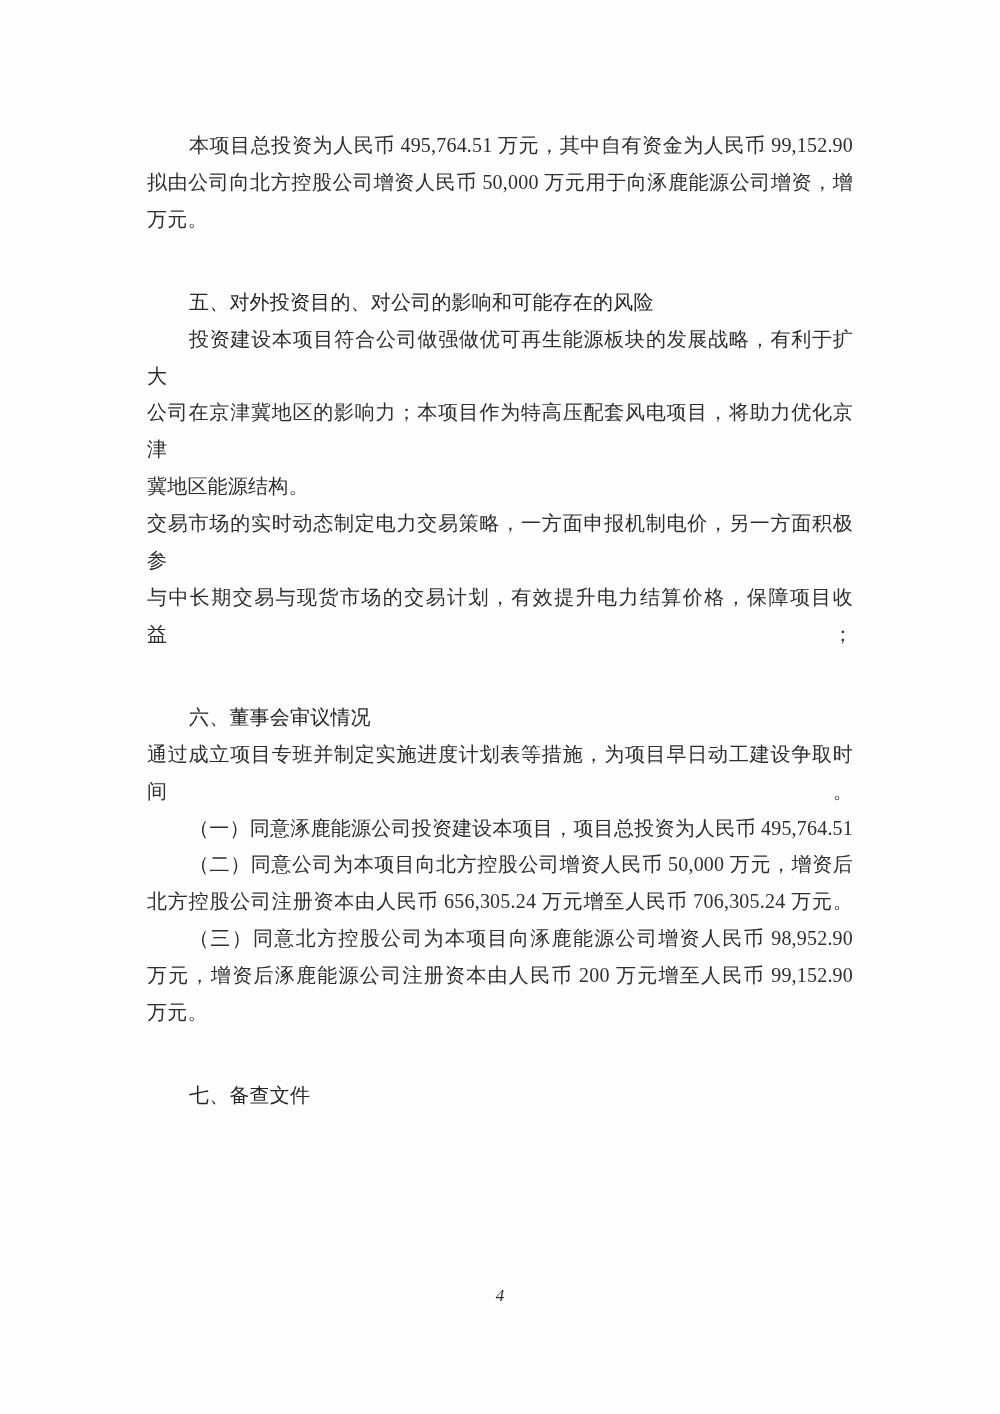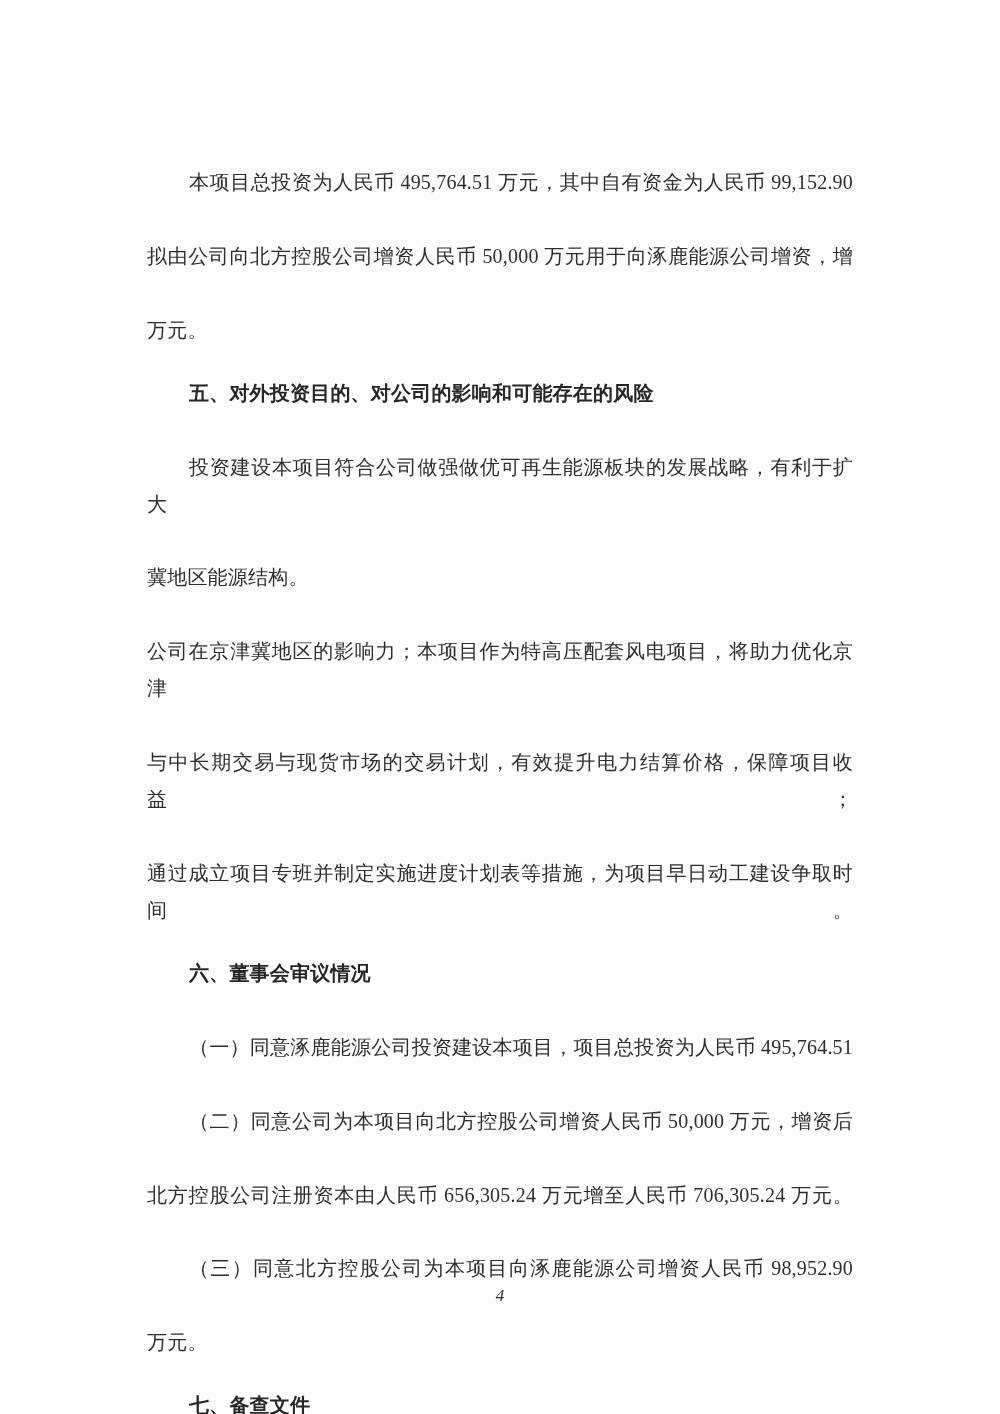--- a/index.html
+++ b/index.html
@@ -26,32 +26,31 @@
     left: 147px;
     top: 127px;
     width: 706px;
   }
   .line {
     font-size: 20px;
     line-height: 36.9px;
     text-align: justify;
     text-align-last: left;
     letter-spacing: 0.2px;
-    margin-top: 37px;
   }
   .fill {
     text-align-last: justify;
   }
   .first {
     text-indent: 2.1em;
   }
   .heading {
-    font-weight: bold;
+    font-weight: normal;
     color: #262626;
-    margin-top: 26px;
+    margin-top: 46px;
     text-indent: 2.1em;
     text-align-last: left;
   }
   .page-number {
     position: absolute;
     top: 1286px;
     left: 147px;
     width: 706px;
     text-align: center;
     font-style: italic;
@@ -63,26 +62,28 @@
 </head>
 <body>
 
 <div class="page">
   <div class="doc" id="doc">
       <div class="line first fill">本项目总投资为人民币 495,764.51 万元，其中自有资金为人民币 99,152.90</div>
       <div class="line fill">拟由公司向北方控股公司增资人民币 50,000 万元用于向涿鹿能源公司增资，增</div>
       <div class="line">万元。</div>
       <div class="line heading">五、对外投资目的、对公司的影响和可能存在的风险</div>
       <div class="line first fill">投资建设本项目符合公司做强做优可再生能源板块的发展战略，有利于扩大</div>
+      <div class="line fill">公司在京津冀地区的影响力；本项目作为特高压配套风电项目，将助力优化京津</div>
       <div class="line">冀地区能源结构。</div>
-      <div class="line fill">公司在京津冀地区的影响力；本项目作为特高压配套风电项目，将助力优化京津</div>
+      <div class="line fill">交易市场的实时动态制定电力交易策略，一方面申报机制电价，另一方面积极参</div>
       <div class="line fill">与中长期交易与现货市场的交易计划，有效提升电力结算价格，保障项目收益；</div>
+      <div class="line heading">六、董事会审议情况</div>
       <div class="line fill">通过成立项目专班并制定实施进度计划表等措施，为项目早日动工建设争取时间。</div>
-      <div class="line heading">六、董事会审议情况</div>
       <div class="line first fill">（一）同意涿鹿能源公司投资建设本项目，项目总投资为人民币 495,764.51</div>
       <div class="line first fill">（二）同意公司为本项目向北方控股公司增资人民币 50,000 万元，增资后</div>
       <div class="line fill">北方控股公司注册资本由人民币 656,305.24 万元增至人民币 706,305.24 万元。</div>
       <div class="line first fill">（三）同意北方控股公司为本项目向涿鹿能源公司增资人民币 98,952.90</div>
+      <div class="line fill">万元，增资后涿鹿能源公司注册资本由人民币 200 万元增至人民币 99,152.90</div>
       <div class="line">万元。</div>
       <div class="line heading">七、备查文件</div>
     </div>
   <div class="page-number">4</div>
 </div>
 
 </body></html>

